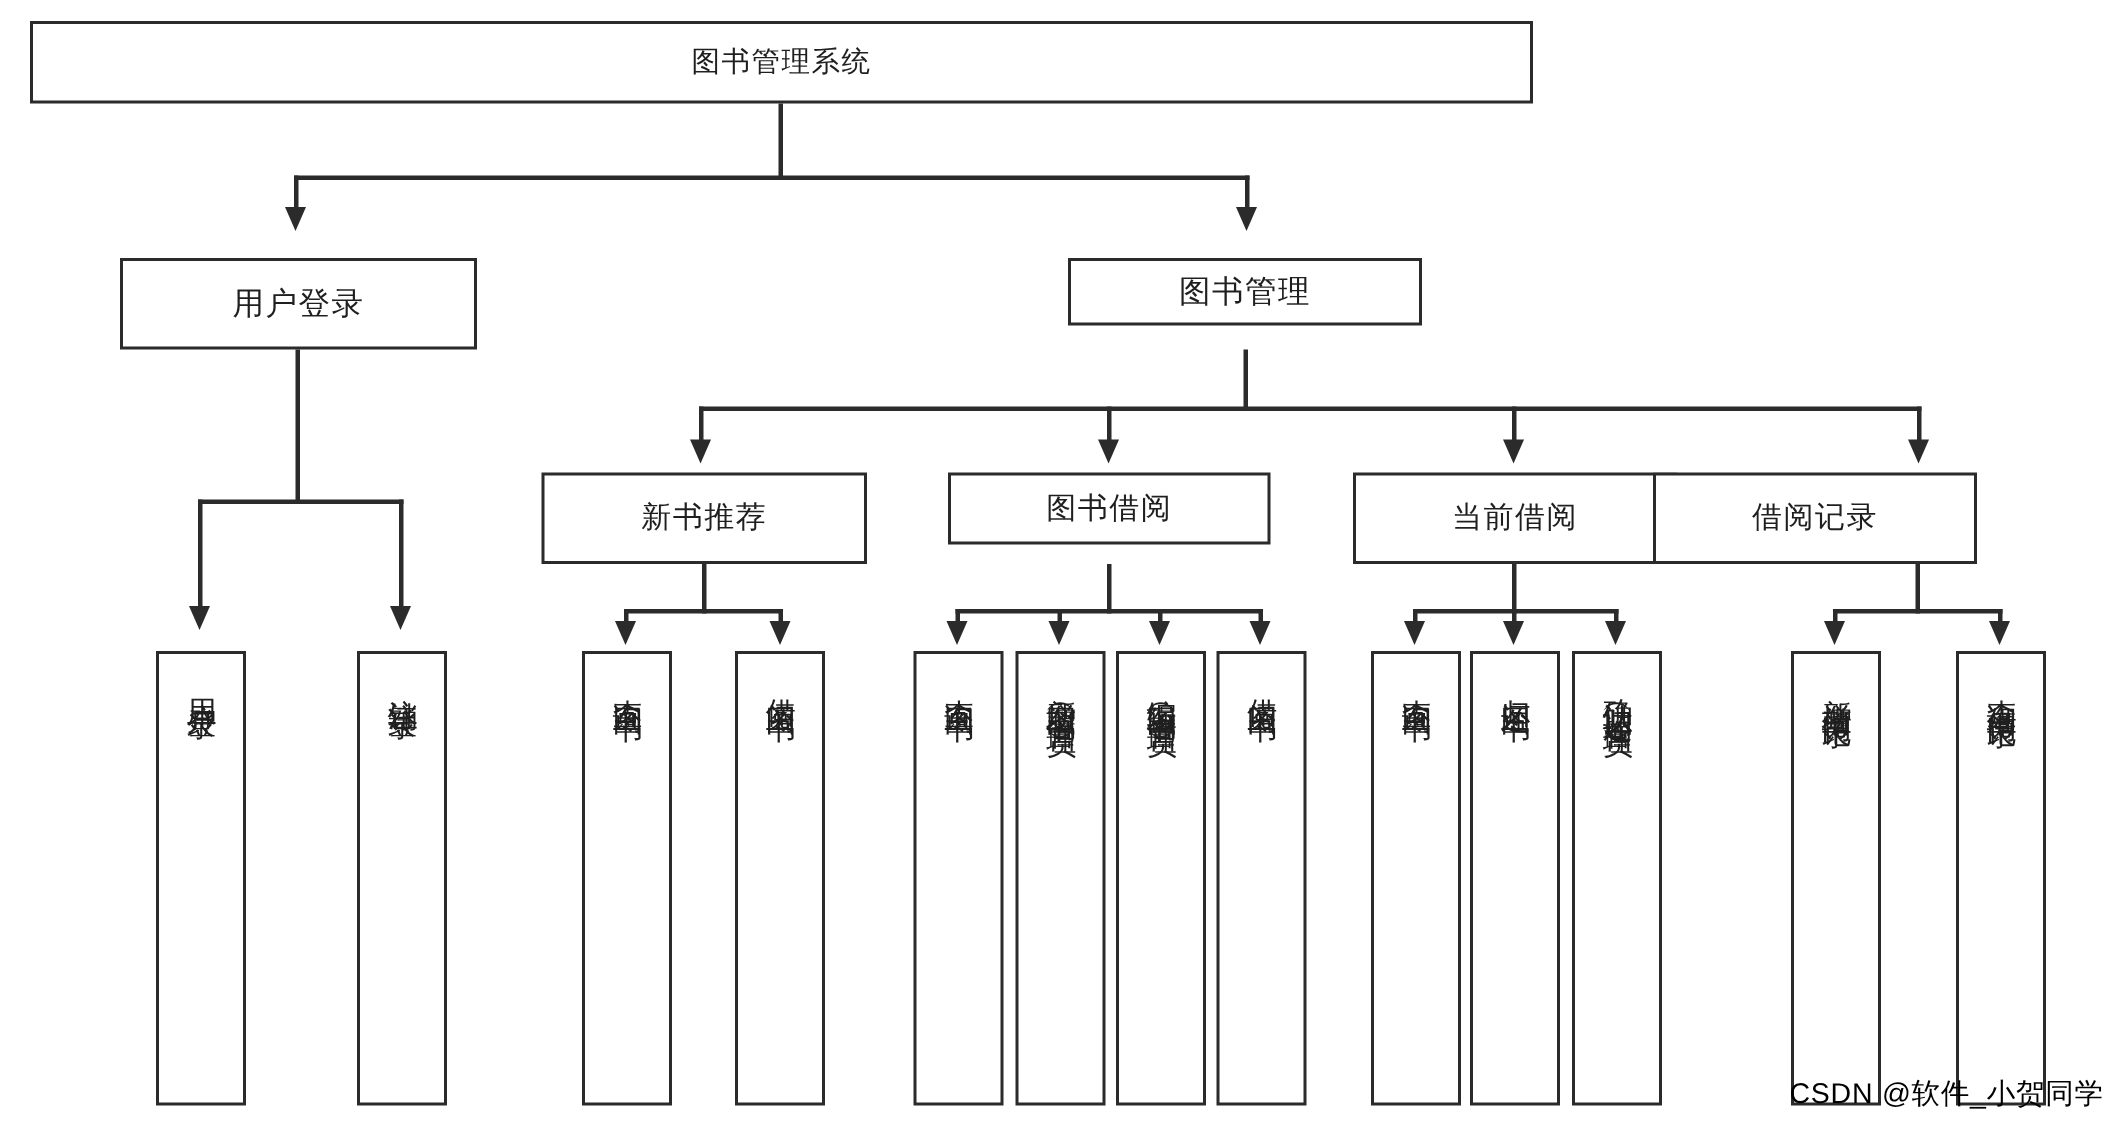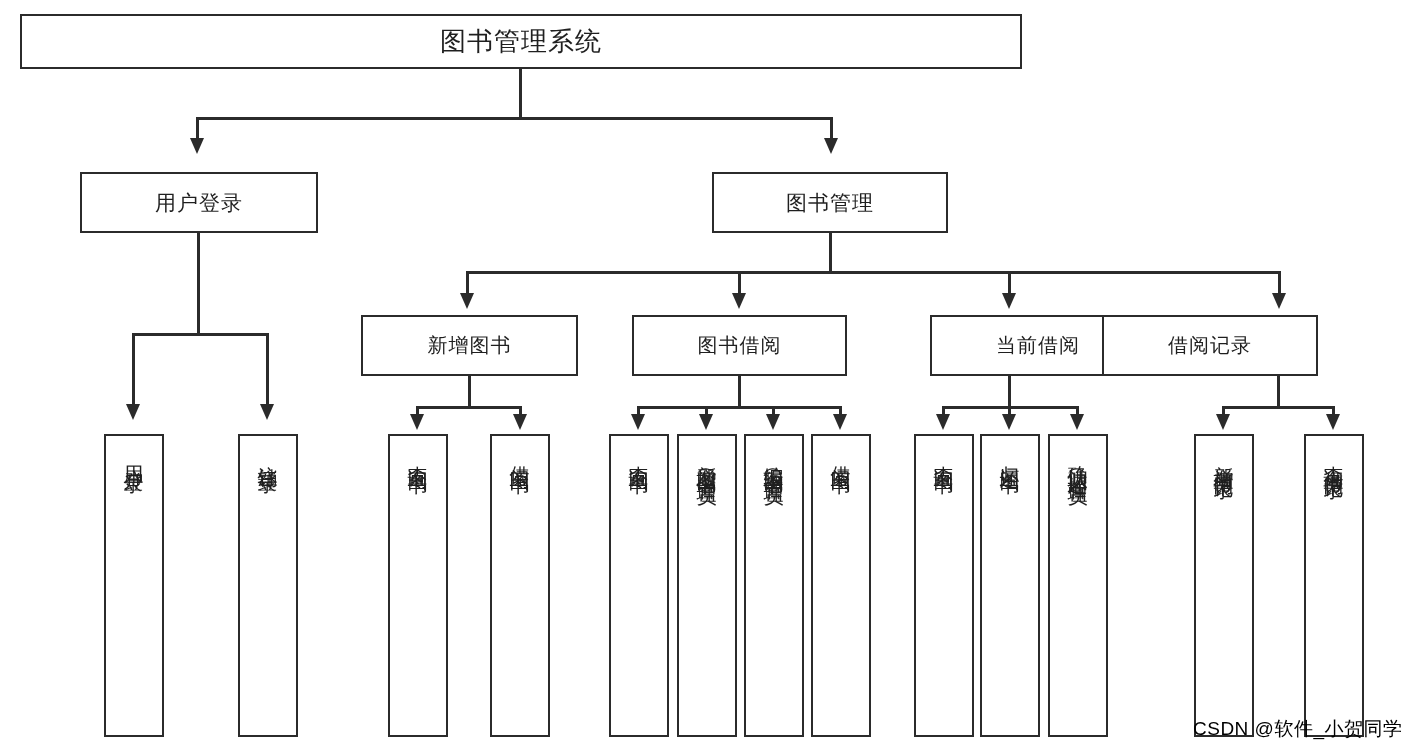--- a/index.html
+++ b/index.html
@@ -21,21 +21,21 @@
     box-sizing:border-box;
     background:#ffffff;
     border:2px solid #2b2b2b;
     display:flex;
     align-items:center;
     justify-content:center;
     color:#1f1f1f;
     line-height:1.12;
   }
   .node.root{
-    font-size:26px;
+    font-size:19px;
     letter-spacing:1px;
   }
   .node.level2{
     font-size:21px;
     letter-spacing:1px;
   }
   .node.level3{
     font-size:20px;
     letter-spacing:1px;
   }
@@ -94,21 +94,21 @@
 
   <div class="ln vln" style="left:196px;top:117px;width:3px;height:23px;"></div>
   <div class="arrow" style="left:190px;top:138px;"></div>
 
   <div class="ln vln" style="left:830px;top:117px;width:3px;height:23px;"></div>
   <div class="arrow" style="left:824px;top:138px;"></div>
 
   <div class="node level2" style="left:80px;top:172px;width:238px;height:61px;">
     <span>用户登录</span>
   </div>
-  <div class="node level2" style="left:712px;top:172px;width:236px;height:61px;justify-content:center;">
+  <div class="node level2" style="left:712px;top:172px;width:236px;height:45px;justify-content:center;">
     <span>图书管理</span>
   </div>
 
   <div class="ln vln" style="left:197px;top:233px;width:3px;height:103px;"></div>
   <div class="ln hln" style="left:132px;top:333px;width:137px;height:3px;"></div>
   <div class="ln vln" style="left:132px;top:333px;width:3px;height:73px;"></div>
   <div class="arrow" style="left:126px;top:404px;"></div>
   <div class="ln vln" style="left:266px;top:333px;width:3px;height:73px;"></div>
   <div class="arrow" style="left:260px;top:404px;"></div>
 
@@ -121,26 +121,26 @@
   <div class="ln vln" style="left:738px;top:271px;width:3px;height:24px;"></div>
   <div class="arrow" style="left:732px;top:293px;"></div>
 
   <div class="ln vln" style="left:1008px;top:271px;width:3px;height:24px;"></div>
   <div class="arrow" style="left:1002px;top:293px;"></div>
 
   <div class="ln vln" style="left:1278px;top:271px;width:3px;height:24px;"></div>
   <div class="arrow" style="left:1272px;top:293px;"></div>
 
   <div class="node level3" style="left:361px;top:315px;width:217px;height:61px;">
-    <span>新增图书</span>
-  </div>
-  <div class="node level3" style="left:632px;top:315px;width:215px;height:61px;align-items:center;">
+    <span>新书推荐</span>
+  </div>
+  <div class="node level3" style="left:632px;top:315px;width:215px;height:48px;align-items:center;">
     <span>图书借阅</span>
   </div>
-  <div class="node level3" style="left:902px;top:315px;width:216px;height:61px;margin-left:28px;">
+  <div class="node level3" style="left:902px;top:315px;width:216px;height:61px;">
     <span>当前借阅</span>
   </div>
   <div class="node level3" style="left:1102px;top:315px;width:216px;height:61px;">
     <span>借阅记录</span>
   </div>
 
   <div class="ln vln" style="left:468px;top:376px;width:3px;height:33px;"></div>
   <div class="ln hln" style="left:416px;top:406px;width:106px;height:3px;"></div>
   <div class="ln vln" style="left:416px;top:406px;width:3px;height:10px;"></div>
   <div class="arrow" style="left:410px;top:414px;"></div>

